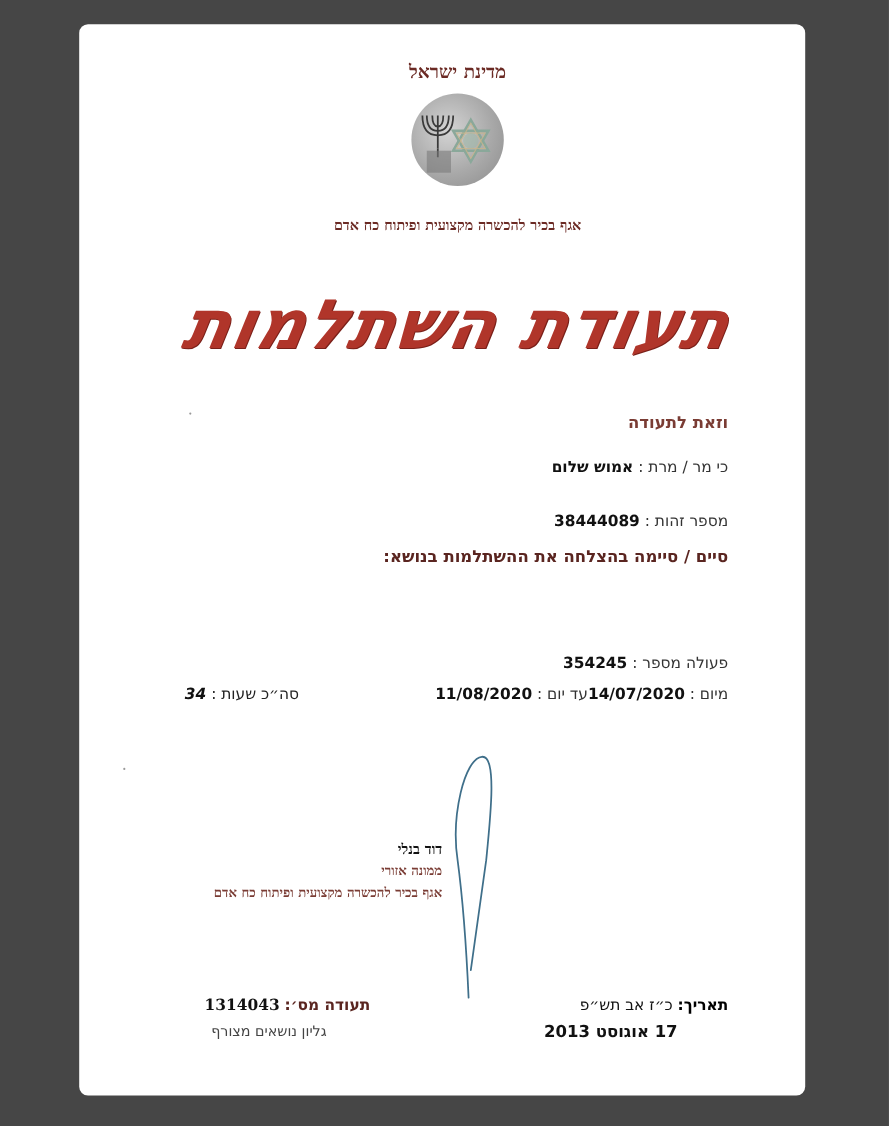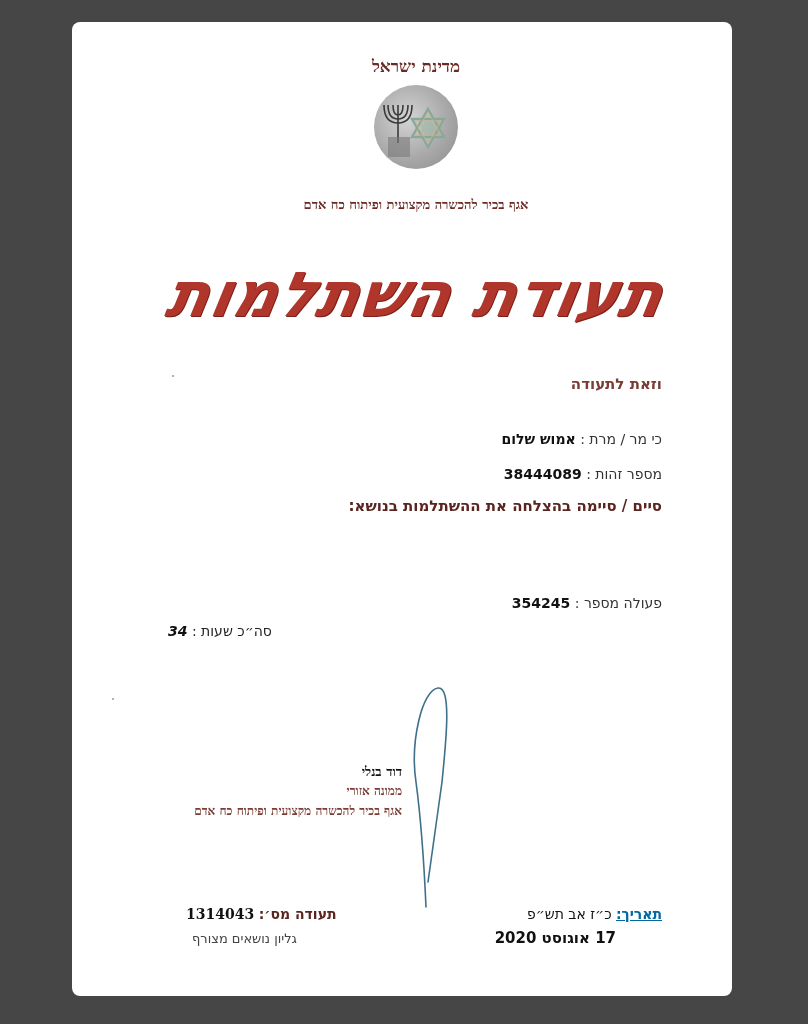--- a/index.html
+++ b/index.html
@@ -61,21 +61,21 @@
     .certify {
       right: 70px; top: 353px;
       font-size: 15px; font-weight: bold; color: #7a3c34;
     }
     .row {
       right: 70px;
       font-size: 14px; color: #222;
     }
     .row .lbl { color: #333; font-weight: normal; }
     .row .val { font-weight: bold; color: #111; }
-    .name-row { top: 409px; }
+    .name-row { top: 395px; }
     .id-row { top: 444px; }
     .completed {
       right: 70px; top: 475px;
       font-size: 15px; font-weight: bold; color: #5a2520;
     }
     .subject {
       right: 82px; top: 500px;
       font-size: 16px; color: #111;
     }
     .action-row { top: 573px; }
@@ -111,21 +111,21 @@
     .cert-no .lbl { font-weight: bold; color: #5a2520; }
     .cert-no .val { font-weight: bold; font-family: "DejaVu Serif", serif; margin-left: 16px; }
     .attachment {
       left: 120px; top: 909px;
       font-size: 13px; color: #444;
     }
     .date-heb {
       right: 70px; top: 884px;
       font-size: 14px; color: #111;
     }
-    .date-heb .lbl { font-weight: bold; color: #0369a1; text-decoration: underline; }
+    .date-heb .lbl { font-weight: bold; color: #000000; }
     .date-greg {
       right: 116px; top: 907px;
       font-size: 15px; color: #111; font-weight: bold;
     }
     .speck { position: absolute; width: 2px; height: 2px; background: #999; border-radius: 50%; }
   </style>
 </head>
 <body>
 
 <div class="page">
@@ -172,20 +172,25 @@
     <span class="val">38444089</span>
   </div>
 
   <div class="abs rtl completed">סיים / סיימה  בהצלחה את ההשתלמות בנושא:</div>
 
   <div class="abs rtl row action-row">
     <span class="lbl">פעולה מספר :</span>
     <span class="val">354245</span>
   </div>
 
+  <div class="abs rtl row dates-row">
+    <span class="lbl">מיום :</span>
+    <span class="val">14/07/2020</span><span class="lbl">עד יום :</span>
+    <span class="val">11/08/2020</span>
+  </div>
 
   <div class="abs rtl hours-row">
     <span class="lbl">סה״כ שעות :</span>
     <span class="val">34</span>
   </div>
 
   <svg class="abs signature" viewBox="0 0 60 230">
     <path d="M24 225 C 22 180, 18 130, 14 100 C 8 60, 20 8, 36 6 C 50 4, 44 60, 40 100 C 36 130, 30 170, 26 200" stroke="#3f6f8a" stroke-width="1.6" fill="none" stroke-linecap="round"></path>
   </svg>
 
@@ -196,17 +201,17 @@
   <div class="abs rtl cert-no">
     <span class="lbl">תעודה מס׳:</span>
     <span class="val">1314043</span>
   </div>
   <div class="abs rtl attachment">גליון נושאים מצורף</div>
 
   <div class="abs rtl date-heb">
     <span class="lbl">תאריך:</span>
     <span class="val">כ״ז אב תש״פ</span>
   </div>
-  <div class="abs rtl date-greg">17 אוגוסט 2020</div>
+  <div class="abs rtl date-greg">17 אוגוסט 2013</div>
 
   <span class="speck" style="left:100px;top:353px;"></span>
   <span class="speck" style="left:40px;top:676px;"></span>
 </div>
 
 </body></html>

